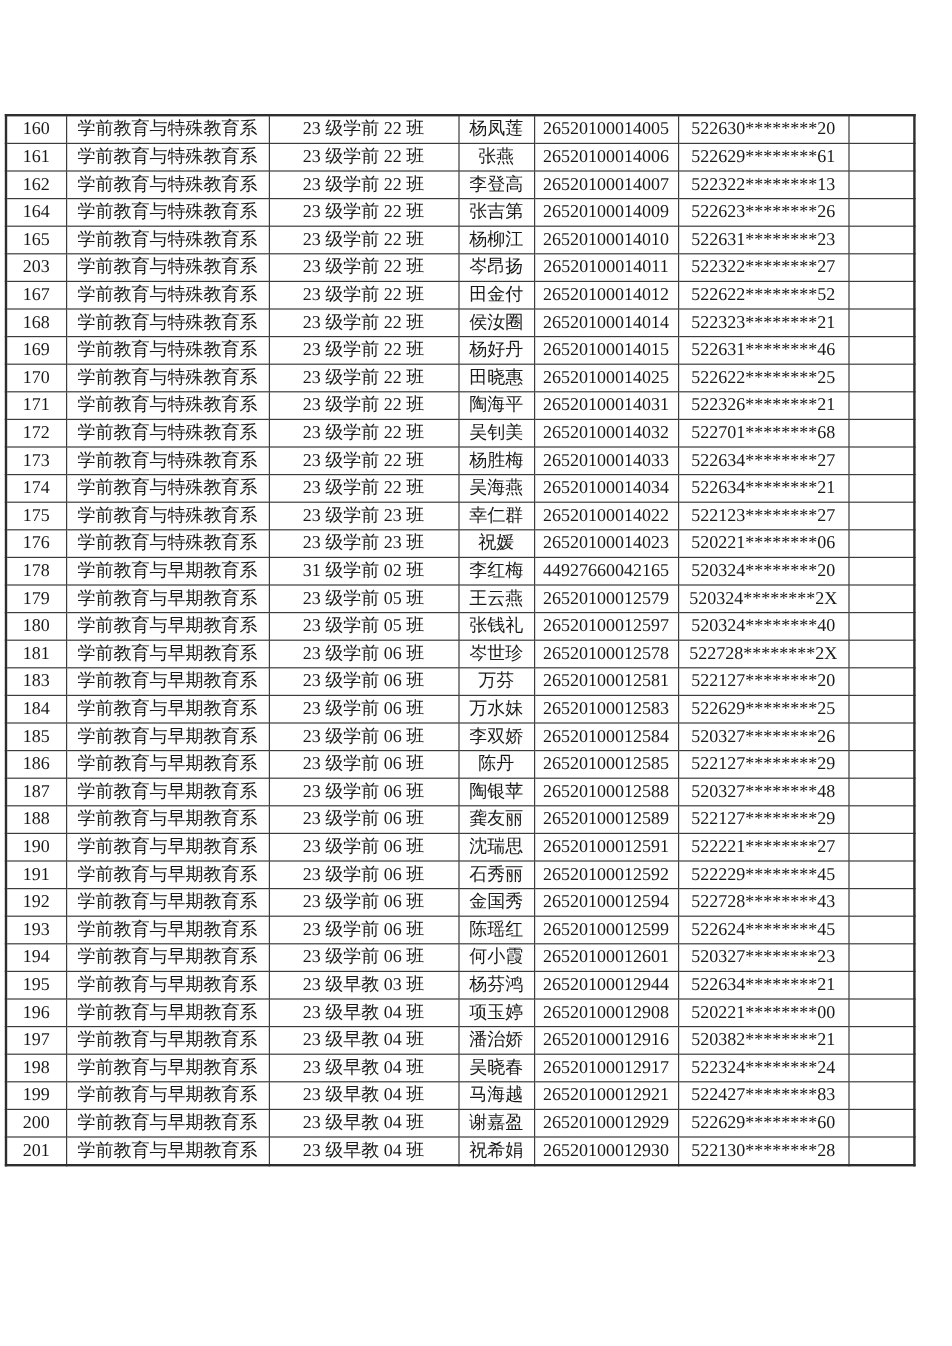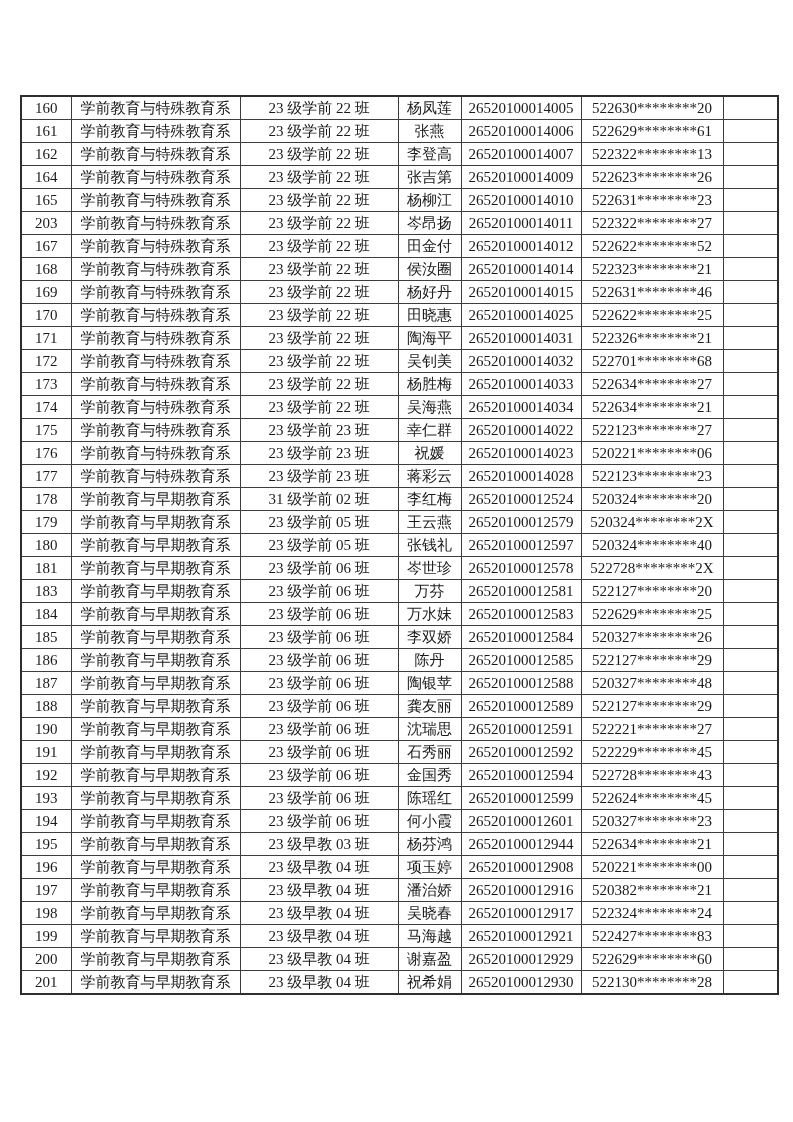--- a/index.html
+++ b/index.html
@@ -10,21 +10,21 @@
   .page {
     position: relative;
     width: 793px;
     height: 1122px;
     background: #ffffff;
     overflow: hidden;
     font-family: "Liberation Serif", "DejaVu Serif", serif;
   }
   table.roster {
     position: absolute;
-    left: 20px;
+    left: 4px;
     top: 95px;
     width: 757px;
     border-collapse: collapse;
     table-layout: fixed;
     border: 2px solid #2e2e2e;
   }
   table.roster td {
     border: 1.5px solid #3d3d3d;
     padding: 0;
     text-align: center;
@@ -199,34 +199,25 @@
         <tr>
           <td>176</td>
           <td>学前教育与特殊教育系</td>
           <td>23 级学前 23 班</td>
           <td>祝媛</td>
           <td>26520100014023</td>
           <td>520221********06</td>
           <td></td>
         </tr>
         <tr>
-          <td>177</td>
-          <td>学前教育与特殊教育系</td>
-          <td>23 级学前 23 班</td>
-          <td>蒋彩云</td>
-          <td>26520100014028</td>
-          <td>522123********23</td>
-          <td></td>
-        </tr>
-        <tr>
           <td>178</td>
           <td>学前教育与早期教育系</td>
           <td>31 级学前 02 班</td>
           <td>李红梅</td>
-          <td>26520100012524</td>
+          <td>44927660042165</td>
           <td>520324********20</td>
           <td></td>
         </tr>
         <tr>
           <td>179</td>
           <td>学前教育与早期教育系</td>
           <td>23 级学前 05 班</td>
           <td>王云燕</td>
           <td>26520100012579</td>
           <td>520324********2X</td>

